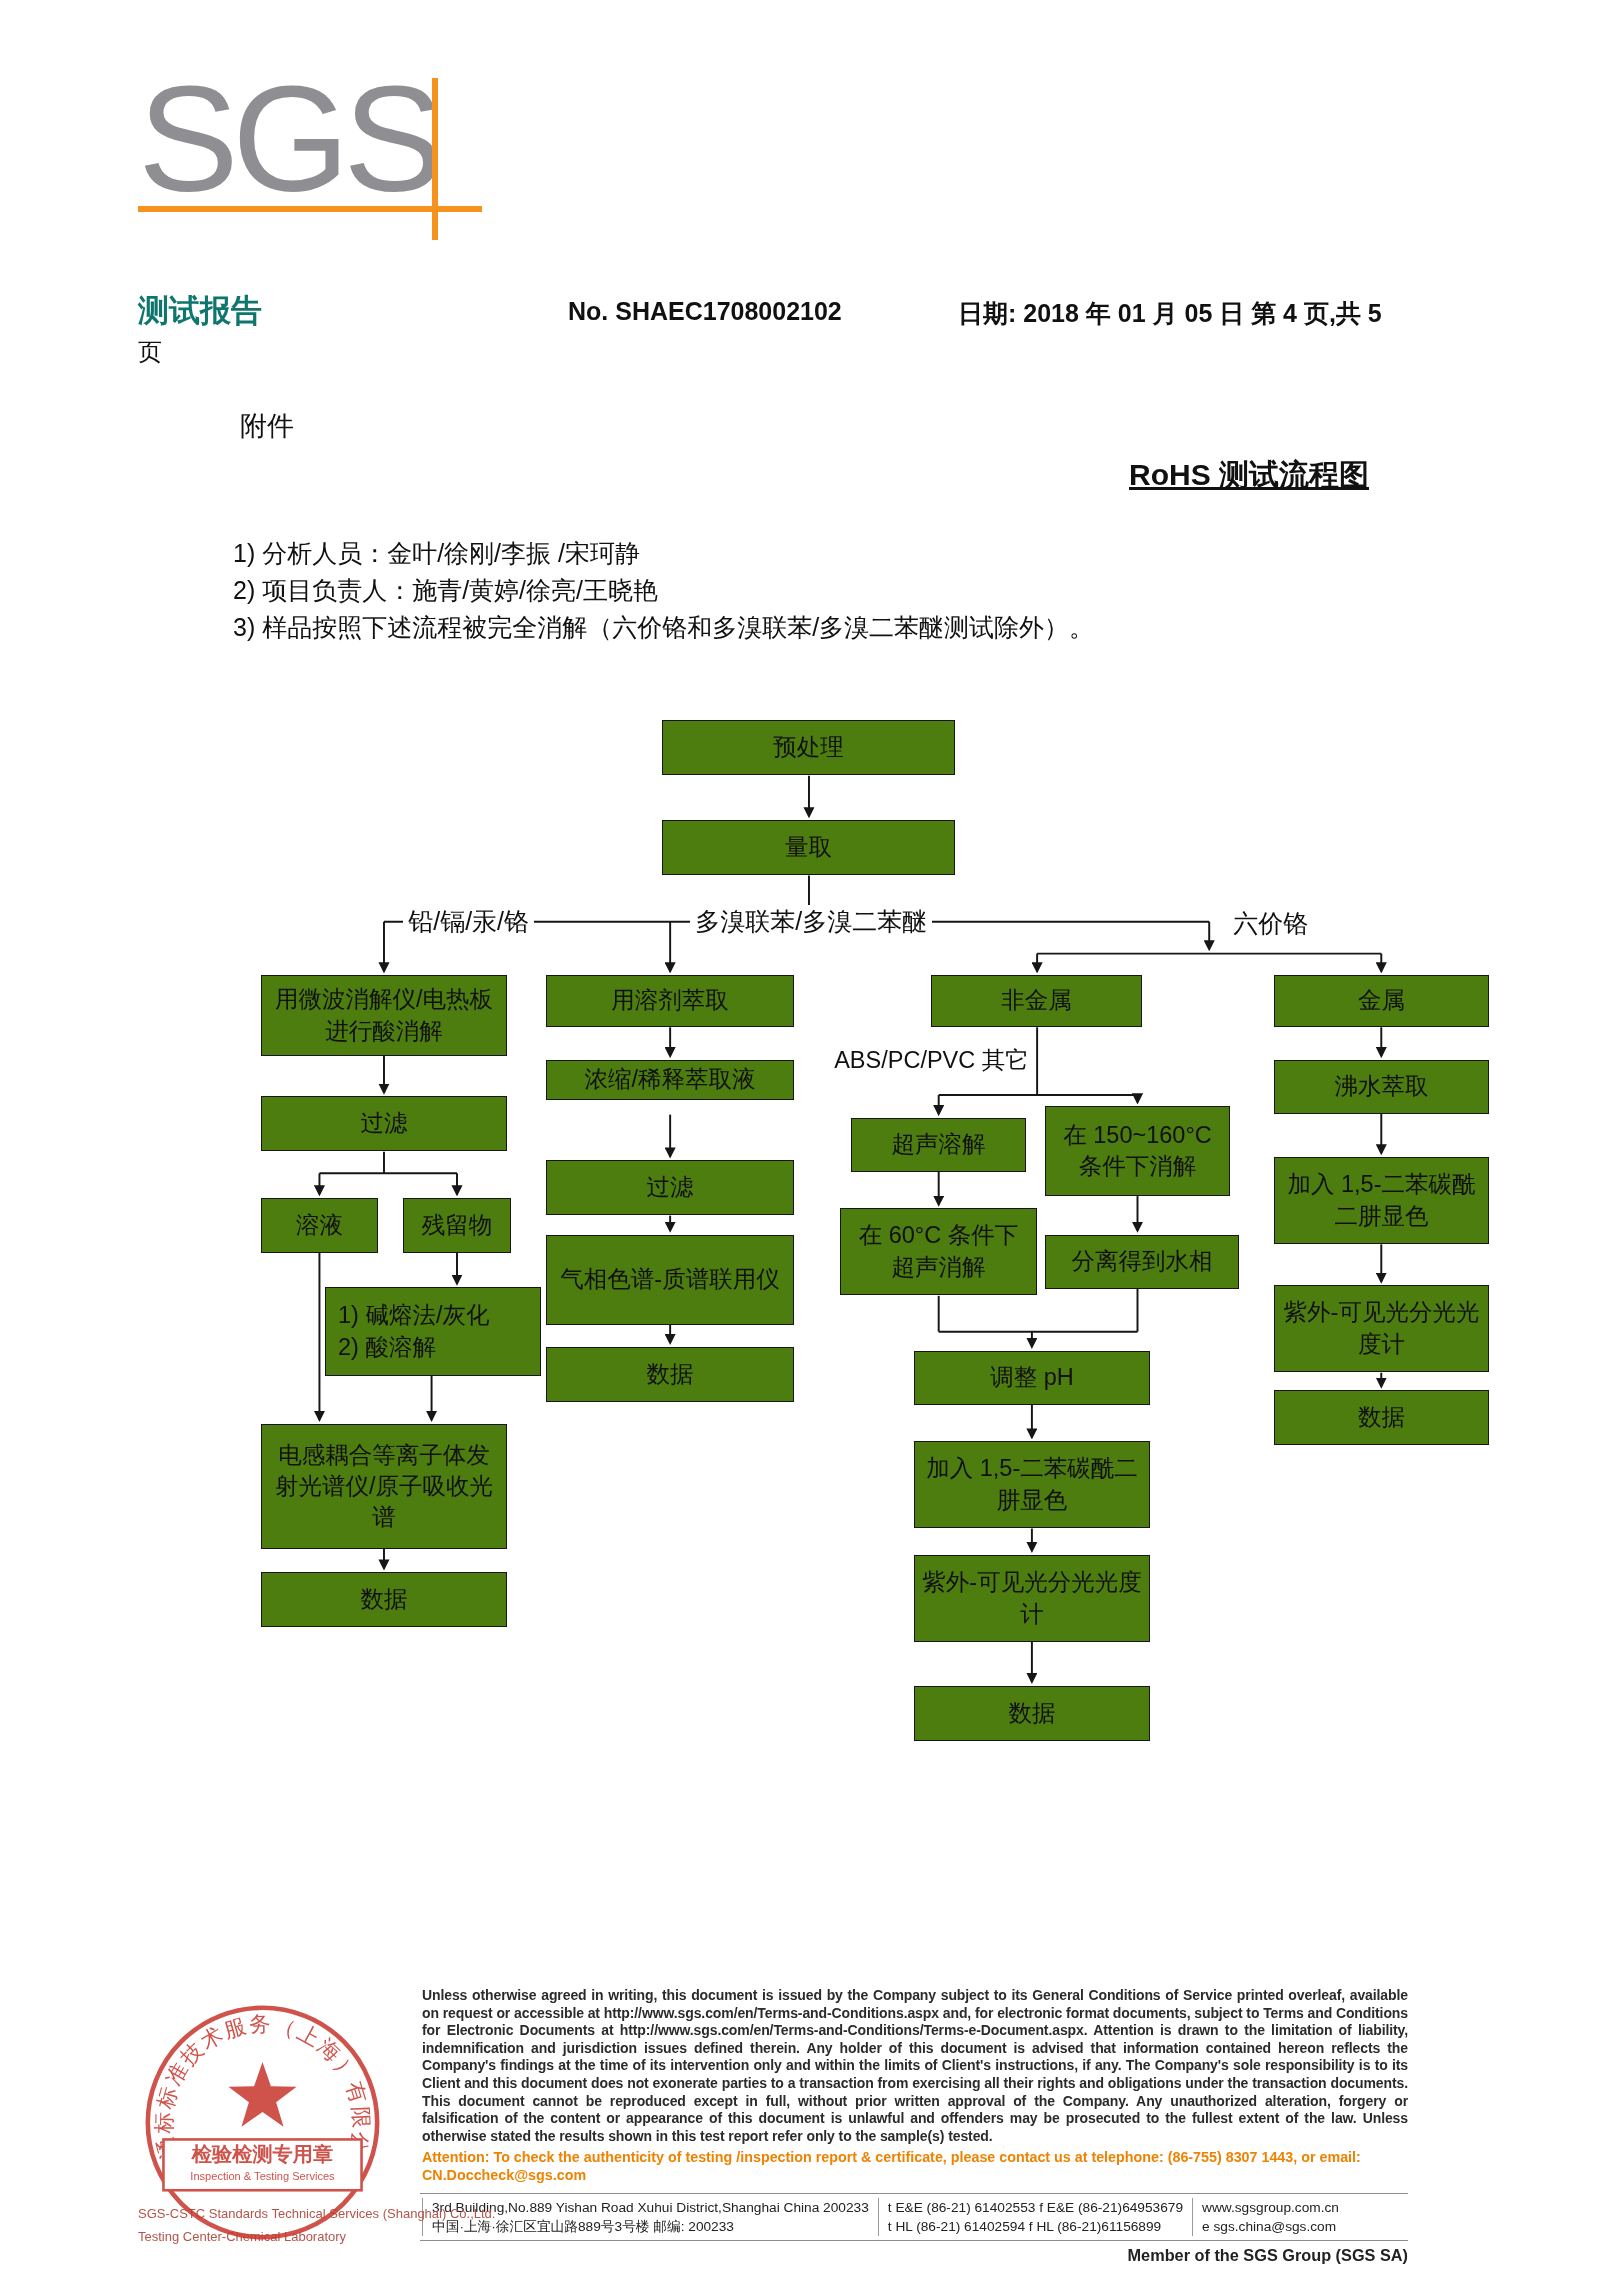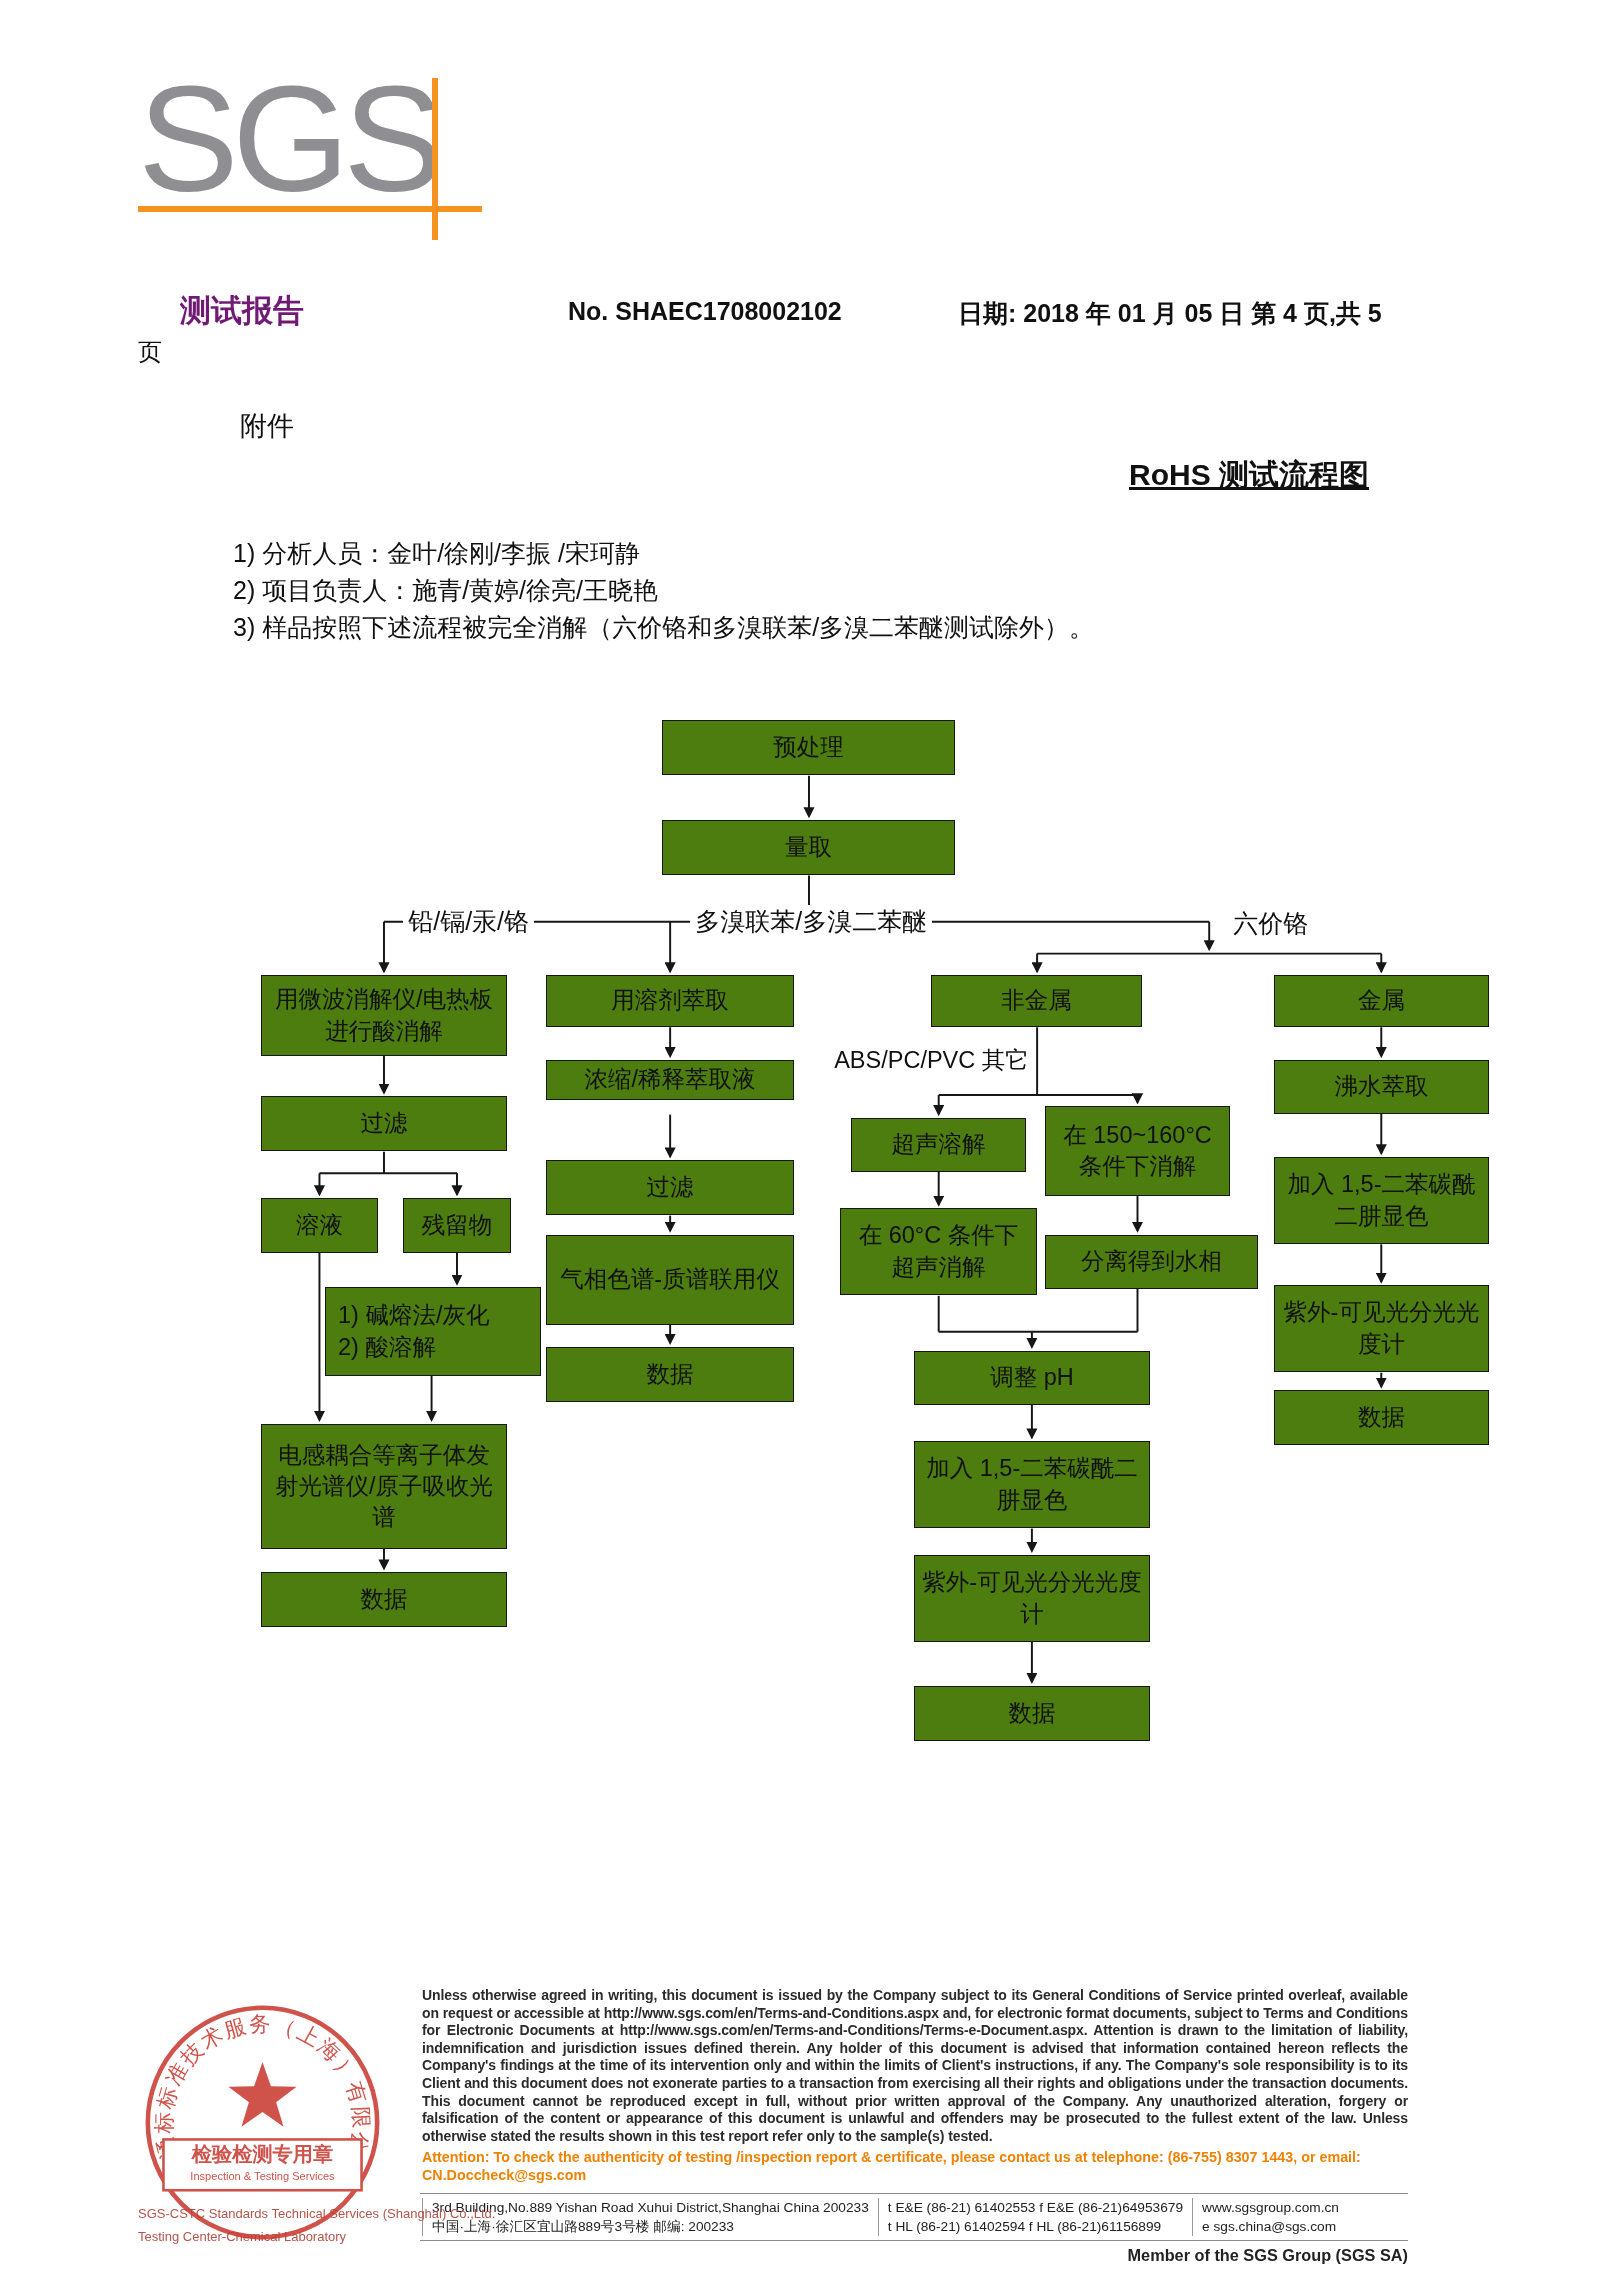--- a/index.html
+++ b/index.html
@@ -6,21 +6,21 @@
   body{
     width:1616px;height:2284px;position:relative;background:#ffffff;
     font-family:"Liberation Sans","DejaVu Sans",sans-serif;color:#1a1a1a;overflow:hidden;
   }
   
   .logo-text{position:absolute;left:138px;top:63px;font-size:151px;line-height:1;font-weight:normal;
              color:#8f8f93;letter-spacing:-6.5px;}
   .logo-vline{position:absolute;left:432px;top:78px;width:5.9px;height:162px;background:#f6921e;}
   .logo-hline{position:absolute;left:138px;top:206px;width:344px;height:5.9px;background:#f6921e;}
   
-  .h-title{position:absolute;left:138px;top:290px;font-size:31px;font-weight:bold;color:#701a75;margin-left:42px;}
+  .h-title{position:absolute;left:138px;top:290px;font-size:31px;font-weight:bold;color:#0f766e;}
   .h-wrap{position:absolute;left:138px;top:336px;font-size:24px;color:#111;}
   .h-no{position:absolute;left:568px;top:297px;font-size:25px;font-weight:bold;color:#111;}
   .h-date{position:absolute;left:958px;top:297px;font-size:25px;font-weight:bold;color:#111;}
   .attach{position:absolute;left:240px;top:408px;font-size:27px;color:#111;}
   .flow-title{position:absolute;left:261px;top:455px;width:1108px;text-align:right;
               font-size:30px;font-weight:bold;color:#111;text-decoration:underline;}
   .note{position:absolute;left:233px;font-size:25px;color:#111;}
   
   #connectors{position:absolute;left:0;top:0;z-index:1;}
   .fb{position:absolute;border:1.3px solid #161616;background:#4d7c0f;display:flex;align-items:center;
@@ -140,21 +140,21 @@
 <div class="fb" style="left:546px;top:1060px;width:248px;height:40px">浓缩/稀释萃取液</div>
 <div class="fb" style="left:546px;top:1160px;width:248px;height:55px">过滤</div>
 <div class="fb" style="left:546px;top:1235px;width:248px;height:90px">气相色谱-质谱联用仪</div>
 <div class="fb" style="left:546px;top:1347px;width:248px;height:55px">数据</div>
 
 <div class="fb" style="left:931px;top:975px;width:211px;height:52px">非金属</div>
 <div class="flabel small" style="left:829px;top:1044px">ABS/PC/PVC 其它</div>
 <div class="fb" style="left:851px;top:1118px;width:175px;height:54px">超声溶解</div>
 <div class="fb" style="left:1045px;top:1106px;width:185px;height:90px">在 150~160°C 条件下消解</div>
 <div class="fb" style="left:840px;top:1208px;width:197px;height:87px">在 60°C 条件下超声消解</div>
-<div class="fb" style="left:1045px;top:1235px;width:213px;height:54px">分离得到水相</div>
+<div class="fb" style="left:1045px;top:1235px;width:194px;height:54px">分离得到水相</div>
 <div class="fb" style="left:914px;top:1351px;width:236px;height:54px">调整 pH</div>
 <div class="fb" style="left:914px;top:1441px;width:236px;height:87px">加入 1,5-二苯碳酰二肼显色</div>
 <div class="fb" style="left:914px;top:1555px;width:236px;height:87px">紫外-可见光分光光度计</div>
 <div class="fb" style="left:914px;top:1686px;width:236px;height:55px">数据</div>
 
 <div class="fb" style="left:1274px;top:975px;width:215px;height:52px">金属</div>
 <div class="fb" style="left:1274px;top:1060px;width:215px;height:54px">沸水萃取</div>
 <div class="fb" style="left:1274px;top:1157px;width:215px;height:87px">加入 1,5-二苯碳酰二肼显色</div>
 <div class="fb" style="left:1274px;top:1285px;width:215px;height:87px">紫外-可见光分光光度计</div>
 <div class="fb" style="left:1274px;top:1390px;width:215px;height:55px">数据</div>

